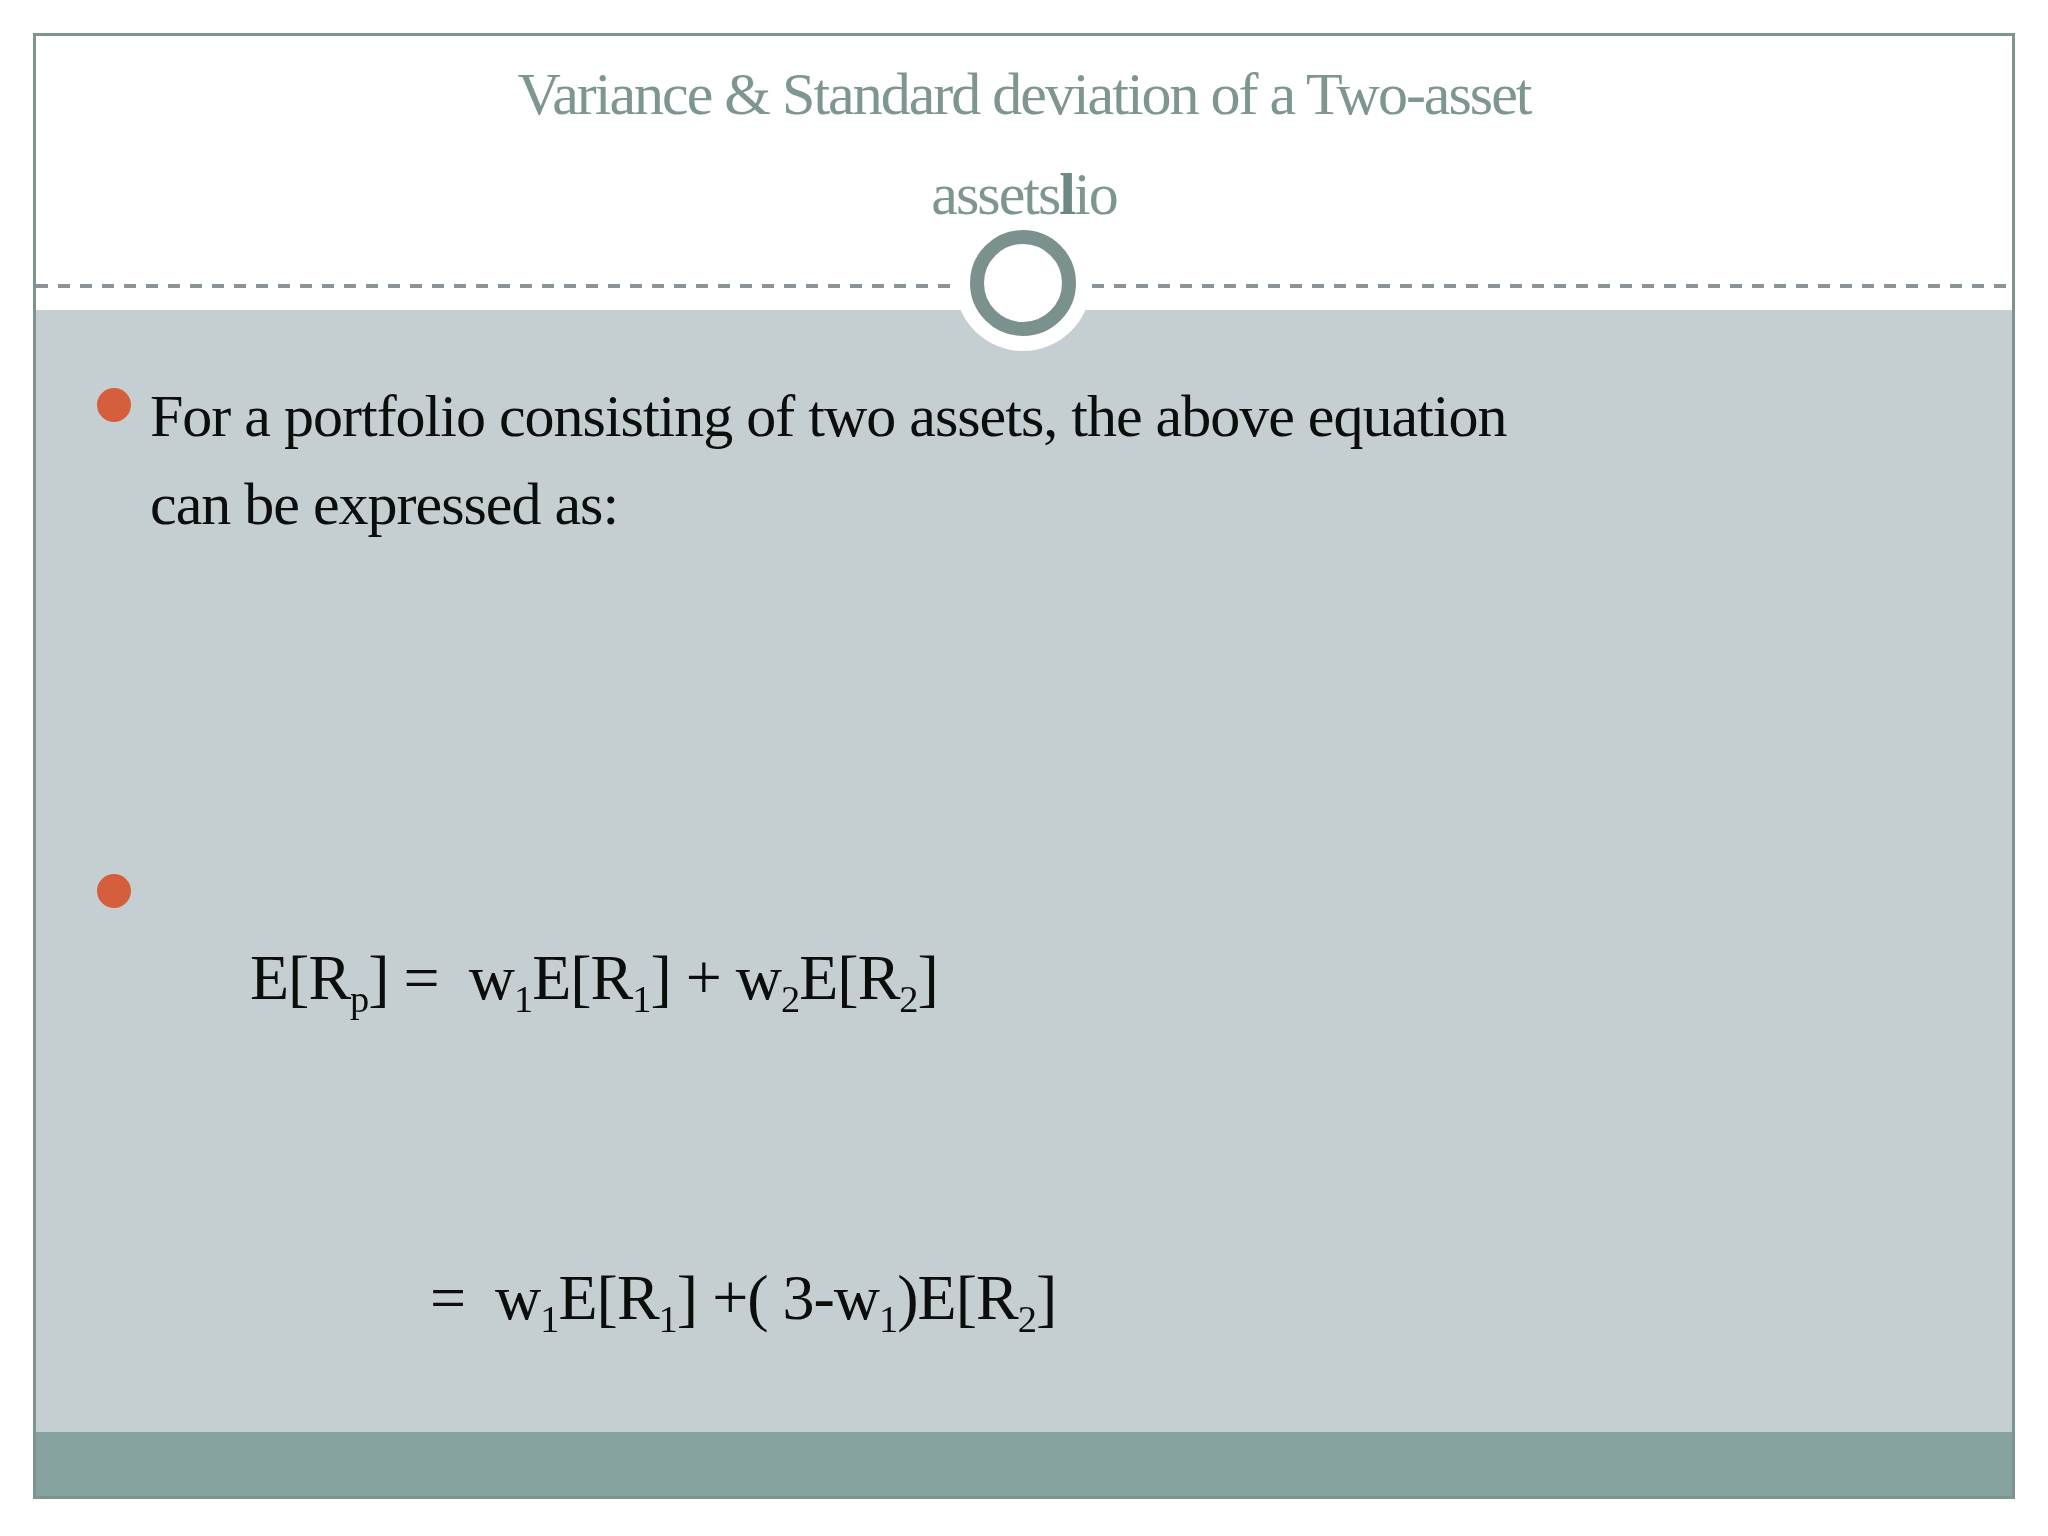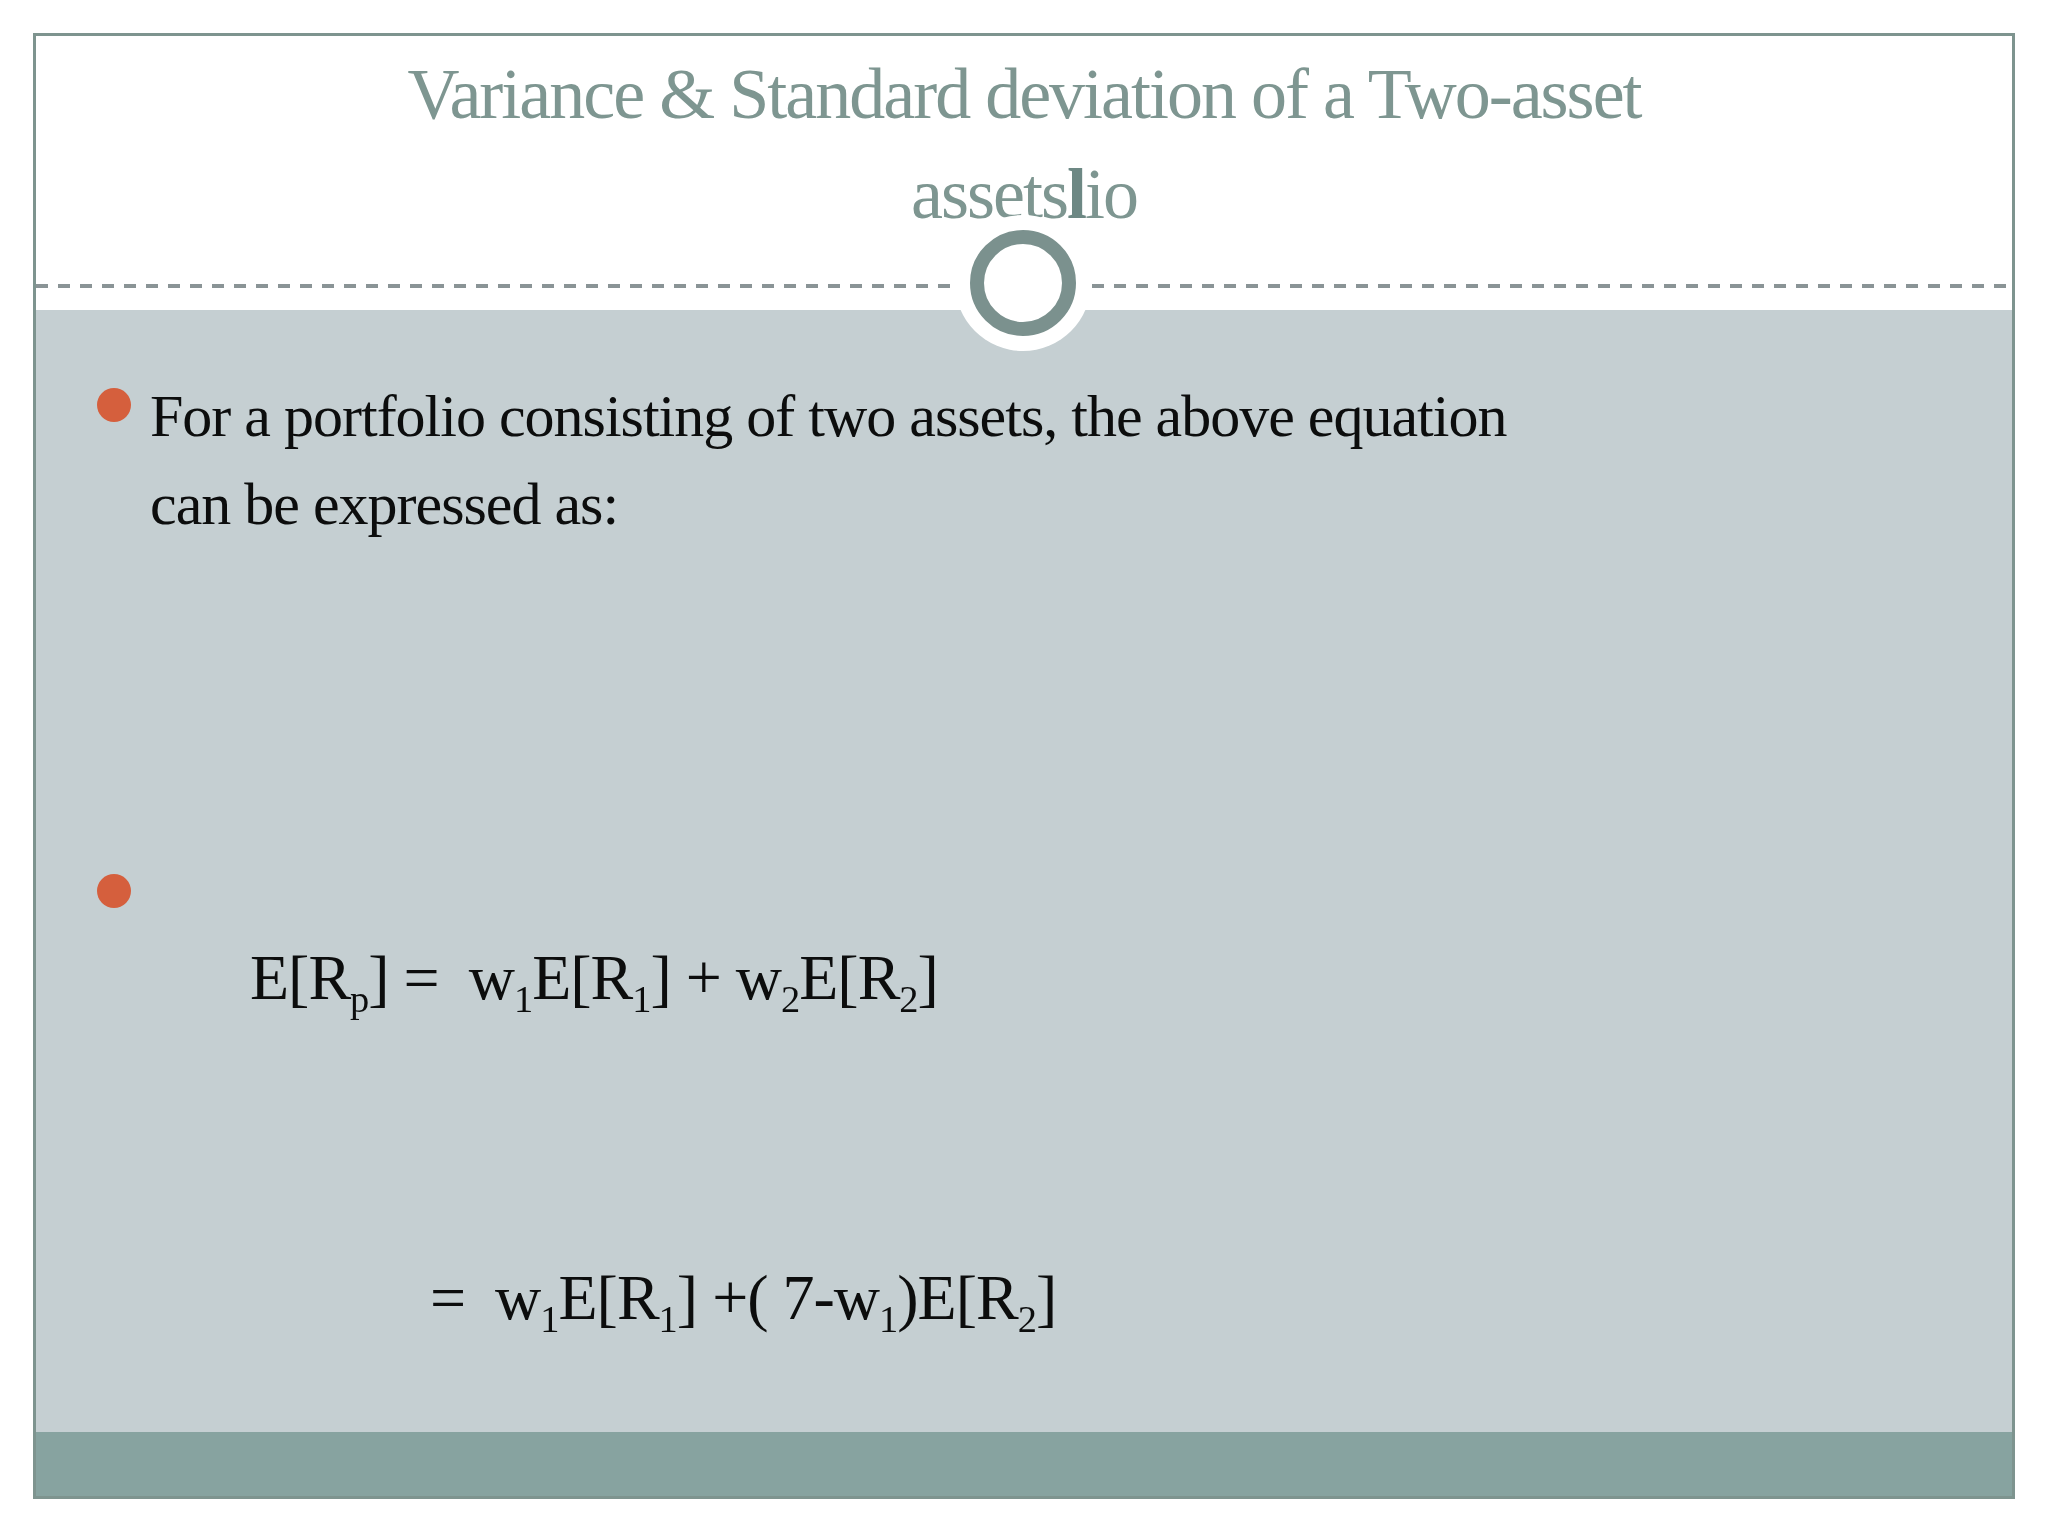--- a/index.html
+++ b/index.html
@@ -2,21 +2,21 @@
 <html><head>
 <meta charset="utf-8">
 <style>
   html,body{margin:0;padding:0;background:#ffffff;}
   .page{position:relative;width:2048px;height:1536px;background:#ffffff;overflow:hidden;
         font-family:"Liberation Serif", serif;}
   .slide{position:absolute;left:33px;top:33px;width:1976px;height:1460px;
          background:#ffffff;border:3px solid #7e948f;}
   
   .title{position:absolute;left:0;top:8px;width:100%;text-align:center;
-         color:#7e9691;font-size:72px;line-height:100px;letter-spacing:-2px;}
+         color:#7e9691;font-size:60px;line-height:100px;letter-spacing:-2px;}
   .title .bold-l{font-weight:700;color:#6d8884;}
   
   .dashline{position:absolute;left:0;top:248px;width:100%;height:4px;
             background:repeating-linear-gradient(90deg,#8a9496 0 12px,transparent 12px 22px);}
   .content-bg{position:absolute;left:0;top:274px;width:100%;height:1122px;background:#c5cfd2;}
   .ring{position:absolute;left:934px;top:194px;width:78px;height:78px;border-radius:50%;
         border:14px solid #7b918e;background:#ffffff;box-shadow:0 0 0 15px #ffffff;z-index:5;}
   
   .footer-bar{position:absolute;left:0;top:1396px;width:100%;height:64px;background:#87a3a0;}
   
@@ -43,20 +43,20 @@
     <div class="ring"></div>
 
     <div class="bullet-dot" style="left:61px;top:352px;"></div>
     <div class="bodytext z" style="left:114px;top:336px;">
       <div>For a portfolio consisting of two assets, the above equation</div>
       <div>can be expressed as:</div>
     </div>
 
     <div class="eq z" style="left:214px;top:506px;">
       <div><span>E[R</span><span class="sub">p</span><span>] =  w</span><span class="sub">1</span><span>E[R</span><span class="sub">1</span><span>] + w</span><span class="sub">2</span><span>E[R</span><span class="sub">2</span><span>]</span></div>
-      <div class="indent2"><span>=  w</span><span class="sub">1</span><span>E[R</span><span class="sub">1</span><span>] +( 7-w</span><span class="sub">1</span><span>)E[R</span><span class="sub">2</span><span>]</span></div>
+      <div class="indent2"><span>=  w</span><span class="sub">1</span><span>E[R</span><span class="sub">1</span><span>] +( 3-w</span><span class="sub">1</span><span>)E[R</span><span class="sub">2</span><span>]</span></div>
     </div>
 
     <div class="bullet-dot" style="left:61px;top:838px;"></div>
 
     <div class="footer-bar"></div>
   </div>
 </div>
 
 </body></html>

